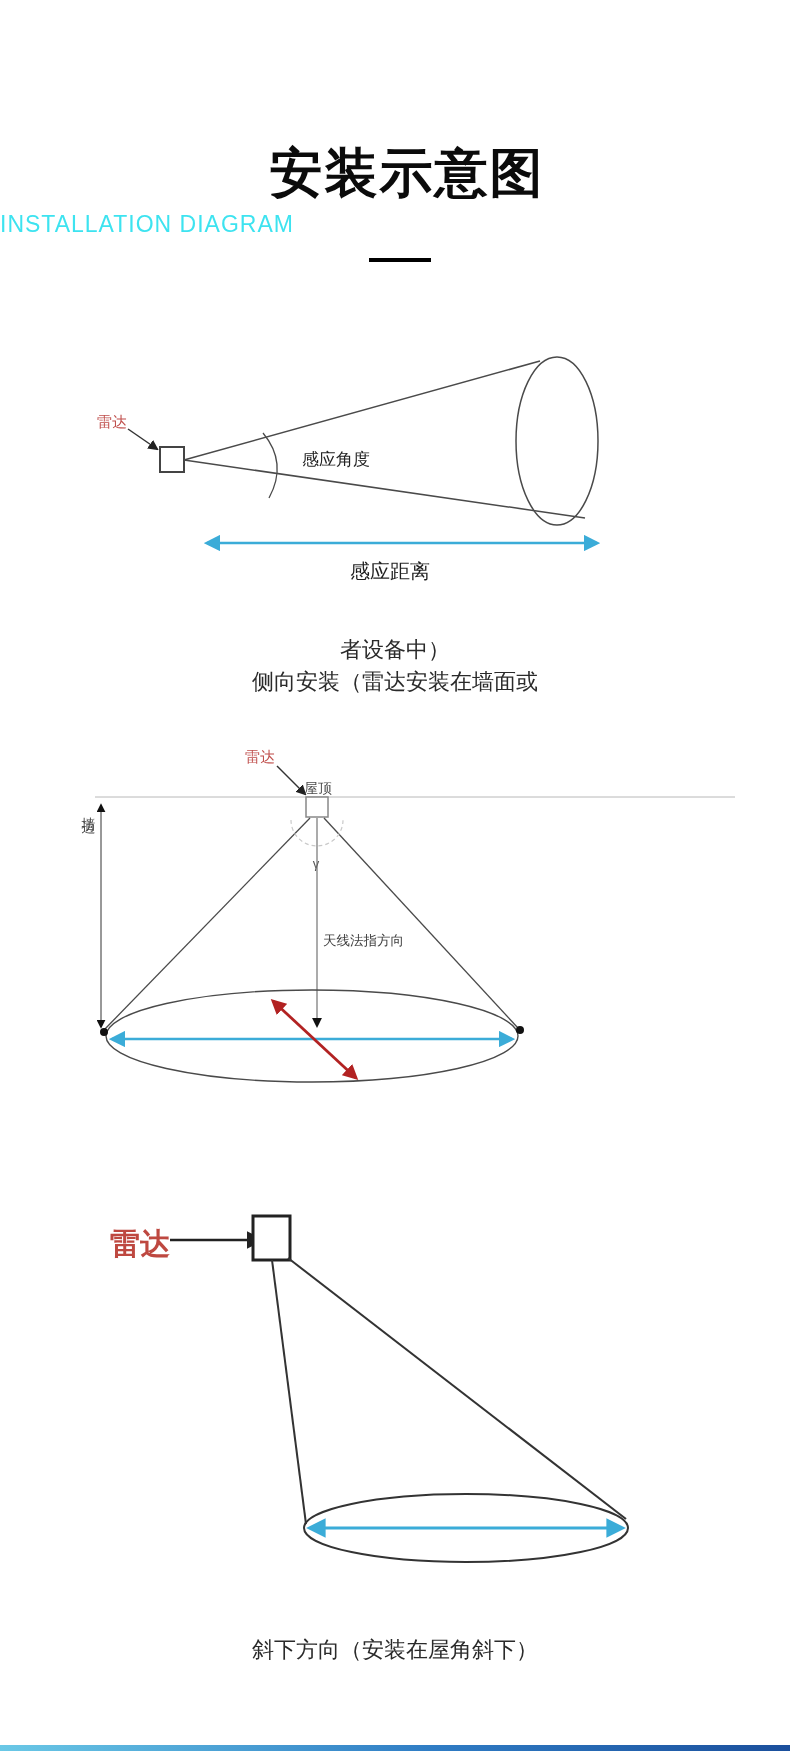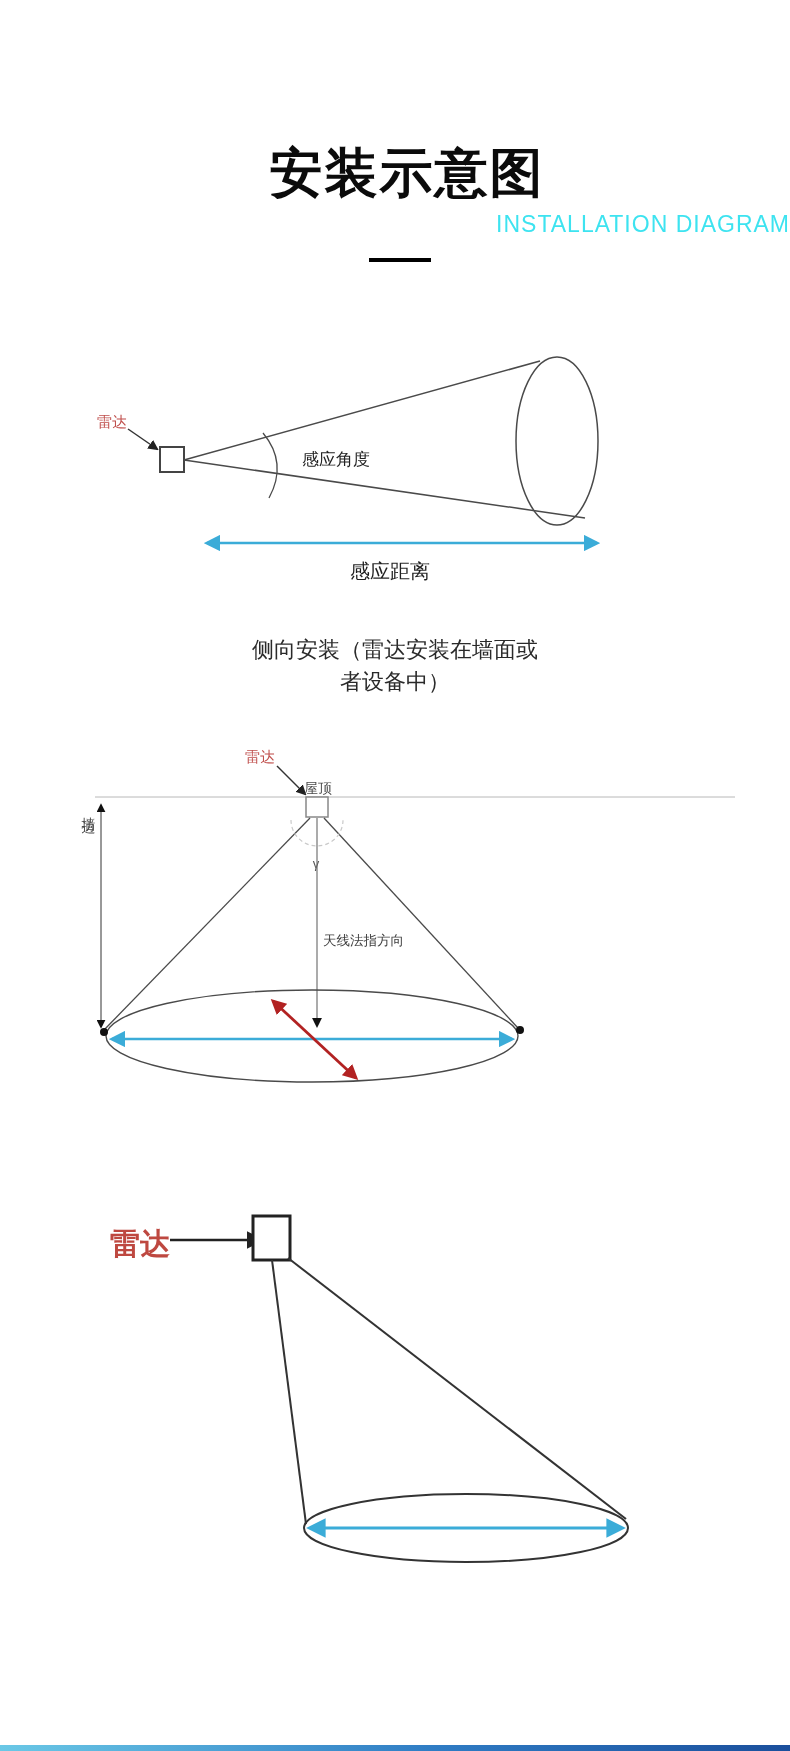--- a/index.html
+++ b/index.html
@@ -8,21 +8,21 @@
     background:#ffffff; overflow:hidden;
     font-family:"Liberation Sans", sans-serif;
   }
   .page-title {
     position:absolute; top:126px; left:0; width:100%;
     text-align:center; font-size:53px; font-weight:700; color:#0b0b0b;
     letter-spacing:2px; margin:12px;
   }
   .page-subtitle {
     position:absolute; top:211px; left:0; width:100%;
-    text-align:right; font-size:23px; font-weight:400; color:#3DE3F0;
+    text-align:left; font-size:23px; font-weight:400; color:#3DE3F0;
     letter-spacing:1px;
   }
   .divider {
     position:absolute; top:258px; left:369px; width:62px; height:4px;
     background:#000;
   }
   svg.diagram { position:absolute; overflow:visible; }
   svg text { font-family:"Liberation Sans", sans-serif; }
   #dg1 { left:60px;  top:330px; }
   #dg2 { left:60px;  top:730px; }
@@ -77,22 +77,22 @@
     <line x1="124" y1="130" x2="480" y2="31" stroke="#4a4a4a" stroke-width="1.5"></line>
     <line x1="124" y1="130" x2="525" y2="188" stroke="#4a4a4a" stroke-width="1.5"></line>
     <ellipse cx="497" cy="111" rx="41" ry="84" fill="none" stroke="#4a4a4a" stroke-width="1.5"></ellipse>
     <path d="M 203,103 Q 228,133 209,168" fill="none" stroke="#4a4a4a" stroke-width="1.3"></path>
     <text x="276" y="135" text-anchor="middle" font-size="17" fill="#222">感应角度</text>
     <line x1="147" y1="213" x2="537" y2="213" stroke="#3BACD8" stroke-width="2.5" marker-start="url(#ah-blue)" marker-end="url(#ah-blue)"></line>
     <text x="330" y="248" text-anchor="middle" font-size="20" fill="#1e1e1e">感应距离</text>
   </svg>
 
   <div id="caption-side" class="caption">
+    <div>者设备中）</div>
     <div>侧向安装（雷达安装在墙面或</div>
-    <div>者设备中）</div>
   </div>
 
   <svg id="dg2" class="diagram" width="700" height="380" viewBox="0 0 700 380">
     <text x="200" y="32" text-anchor="middle" font-size="15" fill="#C0504D">雷达</text>
     <line x1="217" y1="36" x2="245" y2="64" stroke="#333" stroke-width="1.5" marker-end="url(#ah-black)"></line>
     <text x="258" y="63" text-anchor="middle" font-size="14" fill="#4a4a4a">屋顶</text>
     <line x1="35" y1="67" x2="675" y2="67" stroke="#b8b8b8" stroke-width="1"></line>
     <rect x="246" y="67" width="22" height="20" fill="#ffffff" stroke="#888" stroke-width="1.5"></rect>
     <line x1="41" y1="75" x2="41" y2="297" stroke="#333" stroke-width="1" marker-start="url(#ah-dim)" marker-end="url(#ah-dim)"></line>
     <line x1="250" y1="88" x2="44" y2="300" stroke="#4a4a4a" stroke-width="1.3"></line>
@@ -114,15 +114,16 @@
   <svg id="dg3" class="diagram" width="620" height="390" viewBox="0 0 620 390">
     <text x="60" y="54" text-anchor="middle" font-size="30" font-weight="700" fill="#BE4840">雷达</text>
     <line x1="90" y1="40" x2="181" y2="40" stroke="#222" stroke-width="2.5" marker-end="url(#ah-black)"></line>
     <rect x="173" y="16" width="37" height="44" fill="#ffffff" stroke="#222" stroke-width="3"></rect>
     <line x1="192" y1="60" x2="226" y2="324" stroke="#333" stroke-width="2"></line>
     <line x1="208" y1="58" x2="546" y2="319" stroke="#333" stroke-width="2"></line>
     <ellipse cx="386" cy="328" rx="162" ry="34" fill="none" stroke="#333" stroke-width="2"></ellipse>
     <line x1="230" y1="328" x2="542" y2="328" stroke="#3BACD8" stroke-width="3" marker-start="url(#ah-blue)" marker-end="url(#ah-blue)"></line>
   </svg>
 
+  <div id="caption-tilt" class="caption">斜下方向（安装在屋角斜下）</div>
 
   <div class="footer-bar"></div>
 </div>
 
 </body></html>

